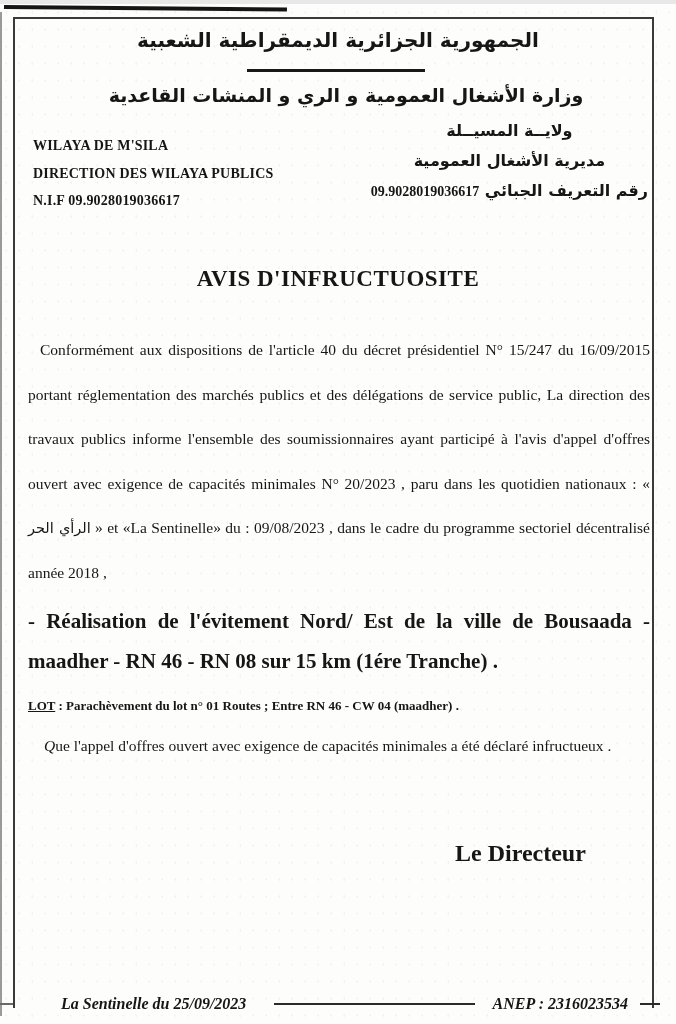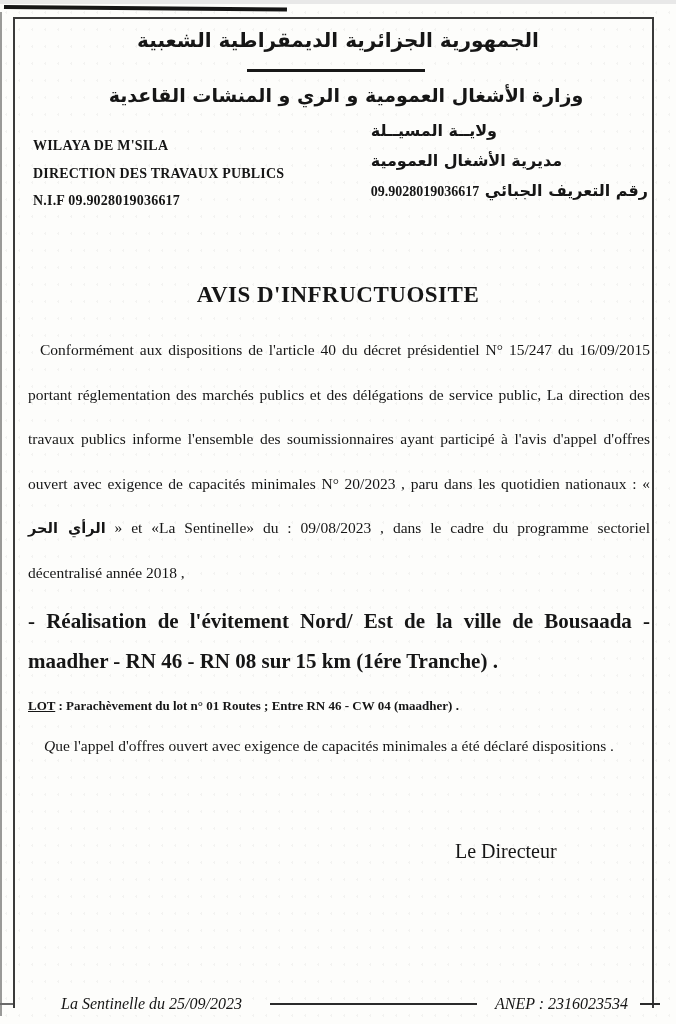--- a/index.html
+++ b/index.html
@@ -46,54 +46,54 @@
     position: absolute; top: 80px; left: 8px; width: 100%;
     text-align: center; font-weight: bold; font-size: 19px;
   }
   .issuer-fr {
     position: absolute; left: 33px; top: 128px;
     font-weight: bold; font-size: 14px; line-height: 27.5px;
     letter-spacing: 0.2px;
   }
   .issuer-ar {
     position: absolute; right: 28px; top: 112px;
-    text-align: left; font-weight: bold; font-size: 16px; line-height: 30px;
+    text-align: center; font-weight: bold; font-size: 16px; line-height: 30px;
   }
   .issuer-ar .nif-num { font-family: "Liberation Serif", serif; font-size: 14px; }
   
   .doc-title {
-    position: absolute; top: 278px; left: 0; width: 100%;
+    position: absolute; top: 262px; left: 0; width: 100%;
     text-align: center; font-weight: bold; font-size: 23px; letter-spacing: 0.5px;
   }
   
   .para {
     position: absolute; left: 28px; width: 622px;
     text-align: justify; margin: 0;
   }
   .p1 { top: 324px; font-size: 15.5px; line-height: 44.5px; text-indent: 12px; }
   .p1 .b { font-weight: normal; }
   .p1 .ar-inline {
-    font-family: "DejaVu Sans", sans-serif; font-weight: bold;
+    font-family: "DejaVu Sans", sans-serif; font-weight: normal;
     font-size: 14.5px; direction: rtl; unicode-bidi: embed;
   }
   .p2 { top: 597px; font-size: 21px; line-height: 40px; font-weight: bold; }
   .p3 { top: 682px; font-size: 13px;  line-height: 40px; font-weight: bold; }
   .p3 .lot-label { text-decoration: underline; }
   .p4 { top: 722px; font-size: 15.5px; line-height: 40px; text-indent: 16px; }
   .p4 .init { font-style: italic; }
   
   .signature {
     position: absolute; top: 836px; left: 455px;
-    font-weight: normal; font-size: 20px;
+    font-weight: bold; font-size: 24px;
   }
   
   .footer {
     position: absolute; left: 0; top: 984px; width: 676px; height: 32px;
     display: flex; align-items: center; z-index: 2;
-    font-size: 16px; font-weight: normal; font-style: italic;
+    font-size: 16px; font-weight: bold; font-style: italic;
   }
   .f-dash { width: 13px; height: 2px; background: #6a6a6a; margin-right: 42px; }
   .f-journal { white-space: nowrap; background: #fdfdfb; padding: 2px 6px; }
   .f-rule { flex: 1; height: 2px; background: #2b2b2b; margin: 0 14px 0 22px; }
   .f-anep { white-space: nowrap; background: #fdfdfb; padding: 2px 4px; }
   .f-rule-end { width: 20px; height: 2px; background: #2b2b2b; margin: 0 16px 0 8px; }
 </style>
 </head>
 <body>
 
@@ -102,21 +102,21 @@
   <div class="scan-top-line"></div>
   <div class="scan-left-line"></div>
   <div class="page-frame"></div>
 
   <div class="republic ar">الجمهورية الجزائرية الديمقراطية الشعبية</div>
   <div class="republic-rule"></div>
   <div class="ministry ar">وزارة الأشغال العمومية و الري و المنشات القاعدية</div>
 
   <div class="issuer-fr">
     <div>WILAYA DE M'SILA</div>
-    <div>DIRECTION DES TRAVAUX PUBLICS</div>
+    <div>DIRECTION DES WILAYA PUBLICS</div>
     <div>N.I.F 09.9028019036617</div>
   </div>
 
   <div class="issuer-ar ar">
     <div>ولايــة المسيــلة</div>
     <div>مديرية الأشغال العمومية</div>
     <div>
       <span>رقم التعريف الجبائي</span>
       <span class="nif-num">09.9028019036617</span>
     </div>
@@ -128,21 +128,21 @@
     <span>Conformément aux dispositions de l'article 40 du décret présidentiel N° 15/247 du 16/09/2015 portant réglementation des marchés publics et des délégations de service public,  La direction des travaux publics informe l'ensemble des soumissionnaires ayant participé à l'avis d'appel d'offres ouvert avec exigence de capacités minimales </span><span class="b">N° 20/2023</span><span> , paru dans les quotidien nationaux : « </span><span class="ar-inline">الرأي الحر</span><span> » et  «</span><span class="b">La Sentinelle</span><span class="b">» du : </span><span class="b">09/08/2023</span><span> , dans le cadre du programme sectoriel décentralisé année 2018 ,</span>
   </p>
 
   <p class="para p2">- Réalisation de l'évitement Nord/ Est de la ville de Bousaada - maadher - RN 46 - RN 08 sur 15 km (1ére Tranche) .</p>
 
   <p class="para p3">
     <span class="lot-label">LOT</span><span> : Parachèvement du lot n° 01 Routes ; Entre RN 46 - CW 04 (maadher) .</span>
   </p>
 
   <p class="para p4">
-    <span class="init">Q</span><span>ue l'appel d'offres ouvert avec exigence de capacités minimales a été  déclaré dispositions .</span>
+    <span class="init">Q</span><span>ue l'appel d'offres ouvert avec exigence de capacités minimales a été  déclaré infructueux .</span>
   </p>
 
   <div class="signature">Le Directeur</div>
 
   <div class="footer">
     <div class="f-dash"></div>
     <div class="f-journal">La Sentinelle du 25/09/2023</div>
     <div class="f-rule"></div>
     <div class="f-anep">ANEP : 2316023534</div>
     <div class="f-rule-end"></div>

